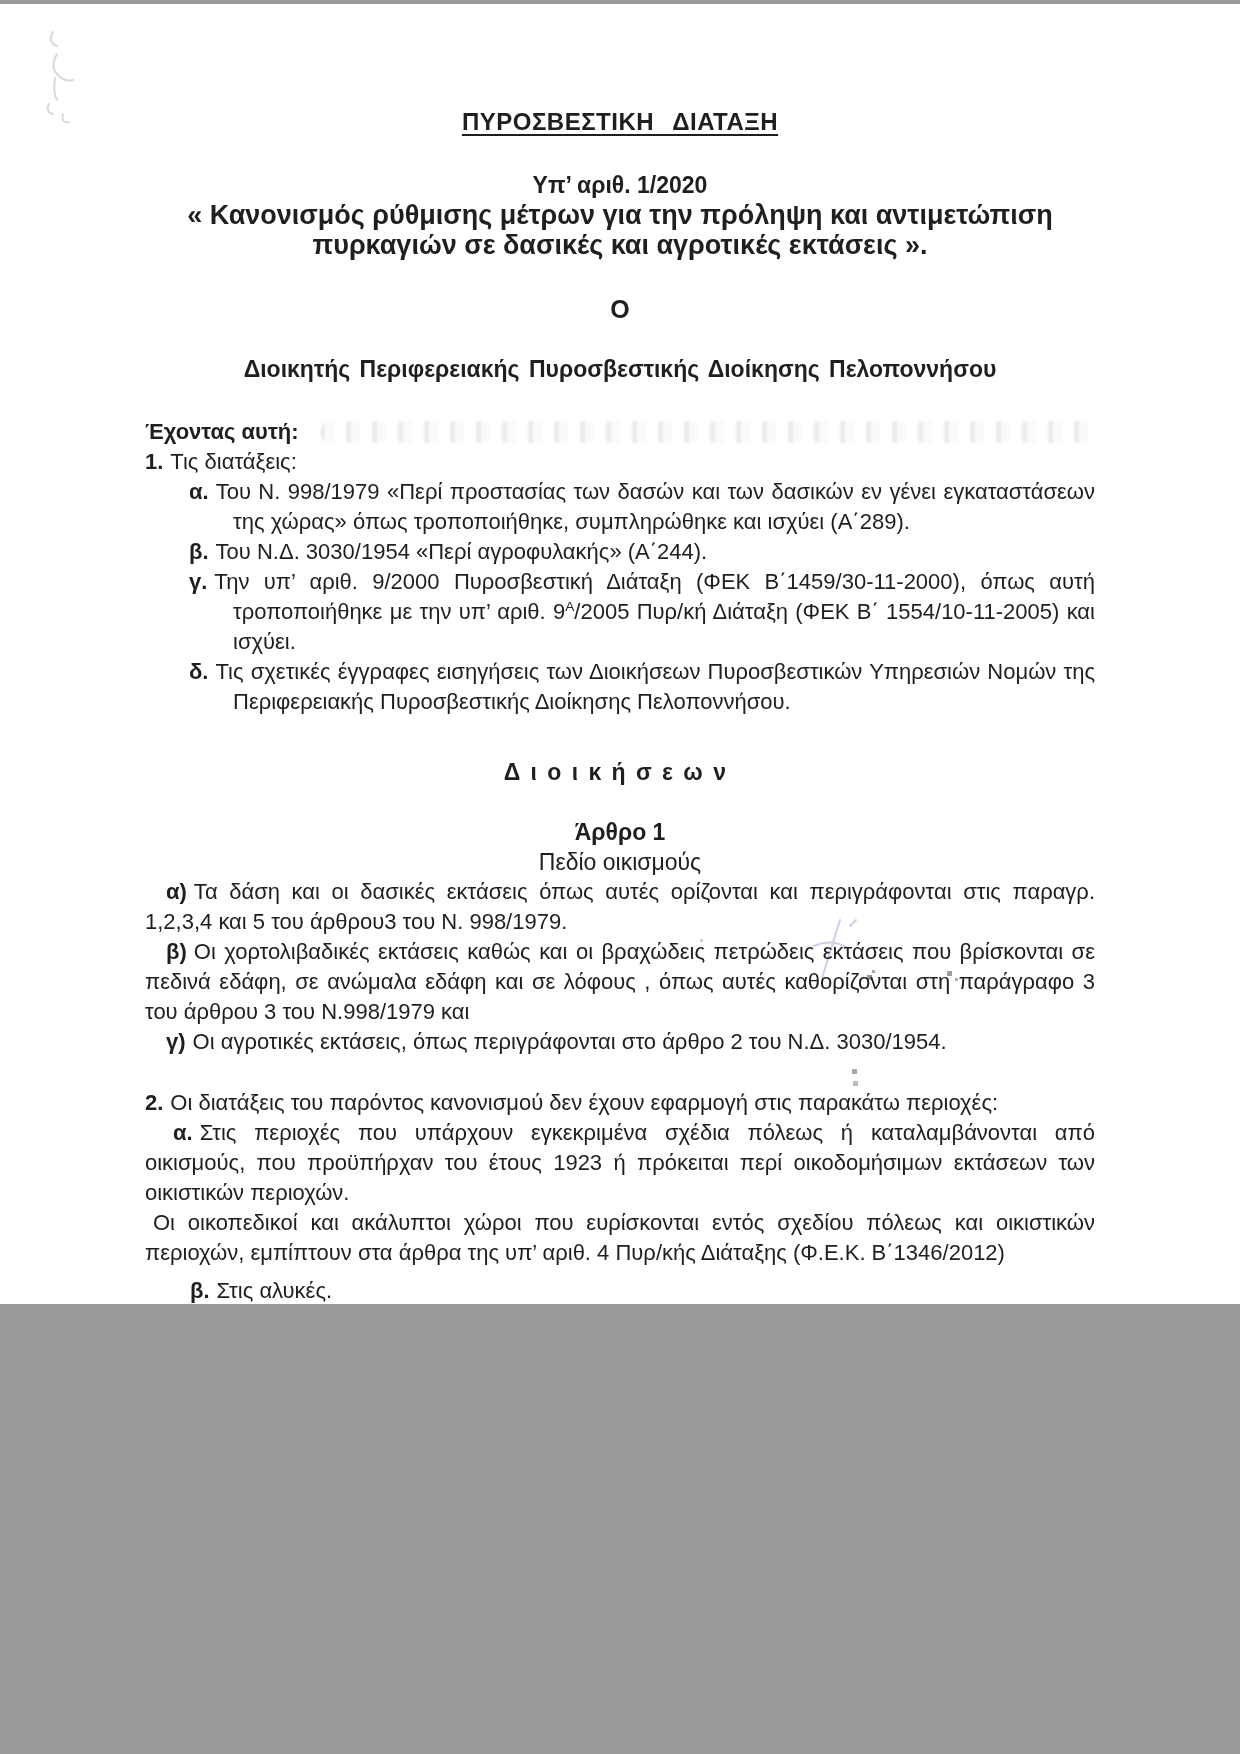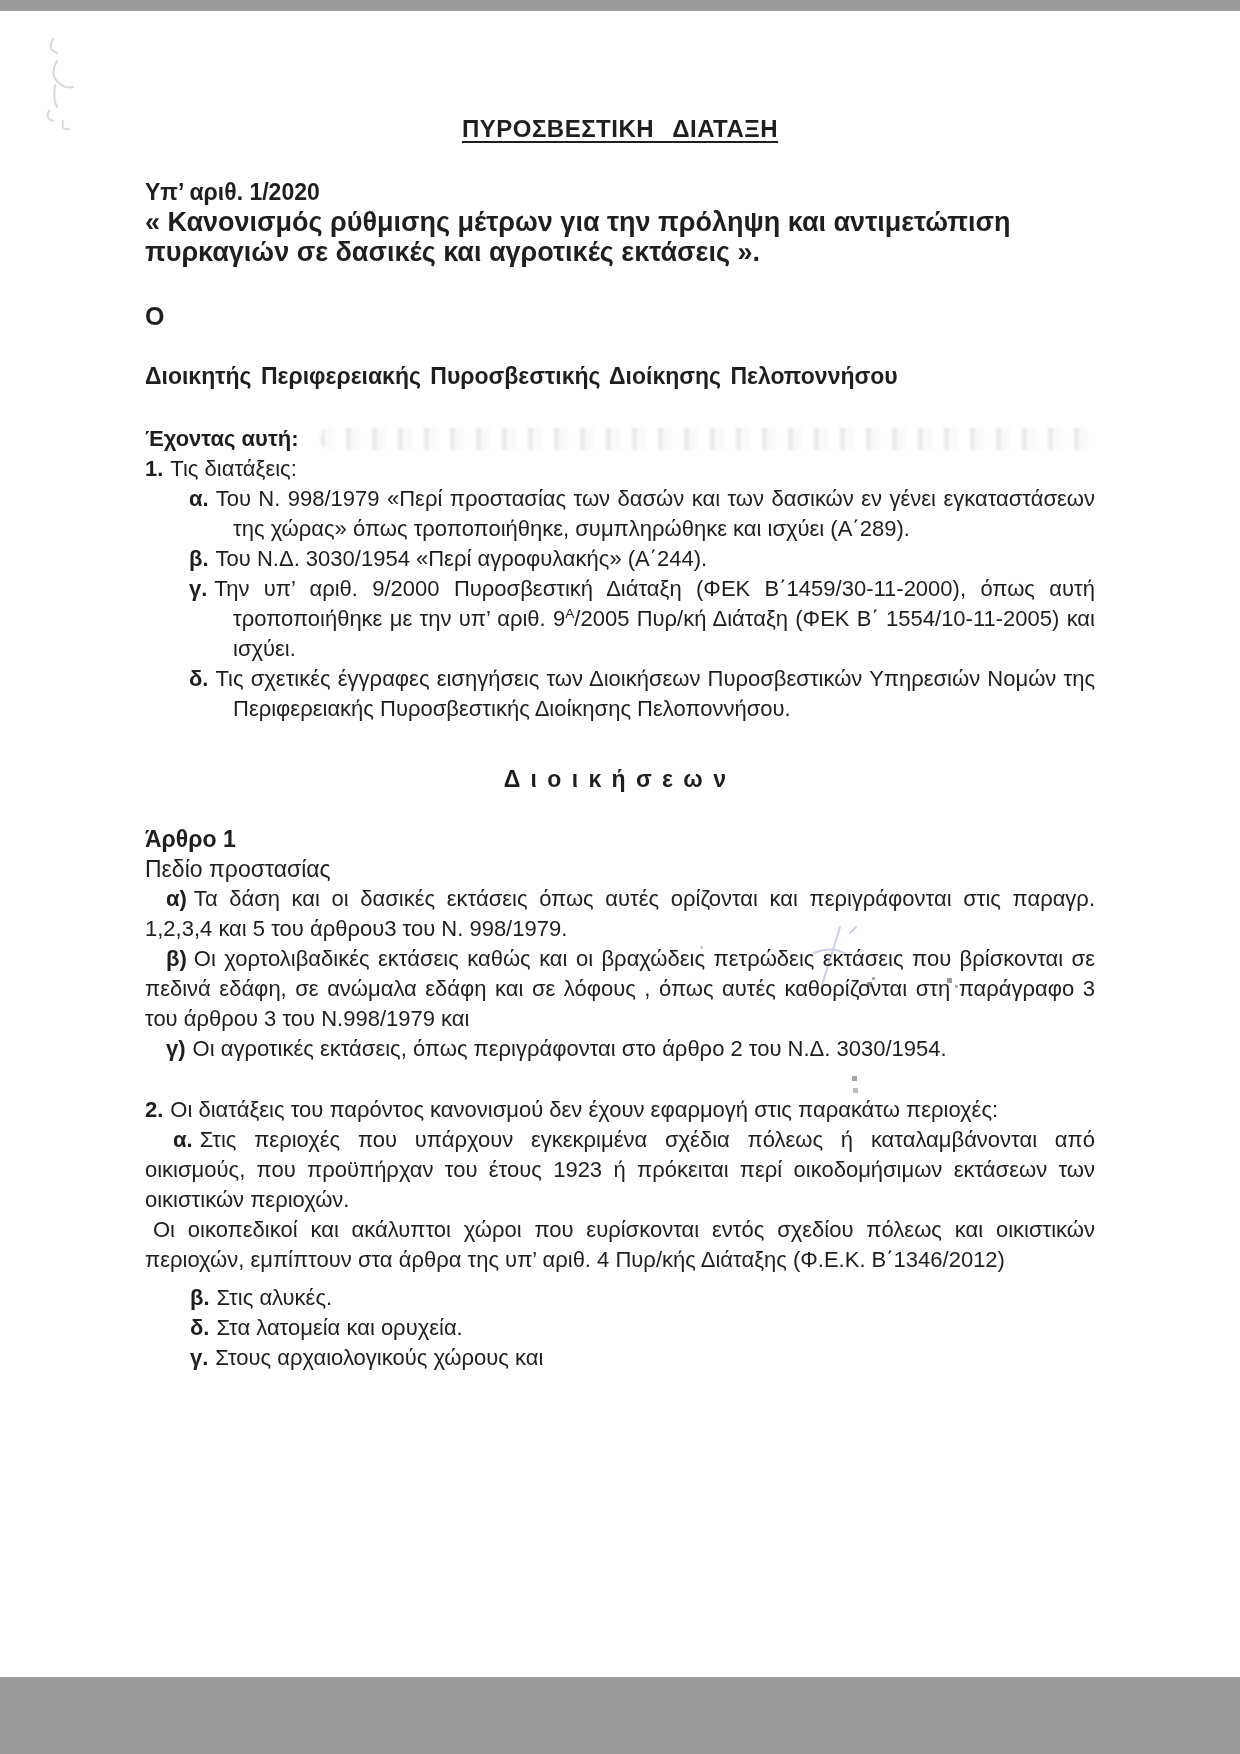--- a/index.html
+++ b/index.html
@@ -3,37 +3,37 @@
 <meta charset="utf-8">
 <style>
   html, body {
     margin: 0;
     padding: 0;
     background: #9a9a9a;
   }
   .page {
     position: relative;
     width: 1240px;
-    height: 1666px;
-    margin: 11px auto;
+    height: 1300px;
+    margin: 4px auto;
     background: #ffffff;
     color: #1f1f1f;
     font-family: "Liberation Sans", sans-serif;
     font-size: 22px;
     line-height: 30px;
     overflow: hidden;
   }
   .content {
     position: relative;
     padding: 103px 145px 0 145px;
     width: 950px;
   }
   p { margin: 0; }
 
-  .center { }
+  .center { text-align: center; }
   .bold   { font-weight: bold; }
   .just   { text-align: justify; }
 
   .doc-title {
     text-align: center;
     font-weight: bold;
     font-size: 24px;
     word-spacing: 12px;
     letter-spacing: 0.5px;
   }
@@ -153,21 +153,21 @@
 
     <p class="hang just"><span class="marker">β.</span><span>Του Ν.Δ. 3030/1954 «Περί αγροφυλακής» (Α΄244).</span></p>
 
     <p class="hang just"><span class="marker">γ.</span><span>Την υπ’ αριθ. 9/2000 Πυροσβεστική Διάταξη (ΦΕΚ Β΄1459/30-11-2000), όπως αυτή τροποποιήθηκε με την υπ’ αριθ.  9</span><sup>Α</sup><span>/2005 Πυρ/κή Διάταξη (ΦΕΚ Β΄ 1554/10-11-2005) και ισχύει.</span></p>
 
     <p class="hang just"><span class="marker">δ.</span><span>Τις σχετικές έγγραφες εισηγήσεις των Διοικήσεων  Πυροσβεστικών Υπηρεσιών Νομών της Περιφερειακής Πυροσβεστικής Διοίκησης Πελοποννήσου.</span></p>
 
     <p class="decision">Διοικήσεων</p>
 
     <p class="article-heading center bold">Άρθρο 1</p>
-    <p class="article-subheading center">Πεδίο προστασίας</p>
+    <p class="article-subheading center">Πεδίο οικισμούς</p>
 
 
     <p class="indent-sm just"><span class="marker">α)</span><span>Τα δάση και οι δασικές εκτάσεις όπως αυτές ορίζονται και περιγράφονται στις παραγρ. 1,2,3,4 και 5 του άρθρου3 του Ν. 998/1979.</span></p>
 
     <p class="indent-sm just"><span class="marker">β)</span><span>Οι χορτολιβαδικές εκτάσεις καθώς και οι βραχώδεις πετρώδεις εκτάσεις που βρίσκονται σε πεδινά εδάφη, σε ανώμαλα εδάφη και σε λόφους , όπως αυτές καθορίζονται στη παράγραφο 3 του άρθρου 3 του Ν.998/1979 και</span></p>
 
     <p class="indent-sm just"><span class="marker">γ)</span><span>Οι αγροτικές εκτάσεις, όπως περιγράφονται στο άρθρο 2 του Ν.Δ. 3030/1954.</span></p>
 
     <p class="p-num2 just"><span class="marker">2.</span><span>Οι διατάξεις του παρόντος κανονισμού δεν έχουν εφαρμογή στις παρακάτω περιοχές:</span></p>
 

